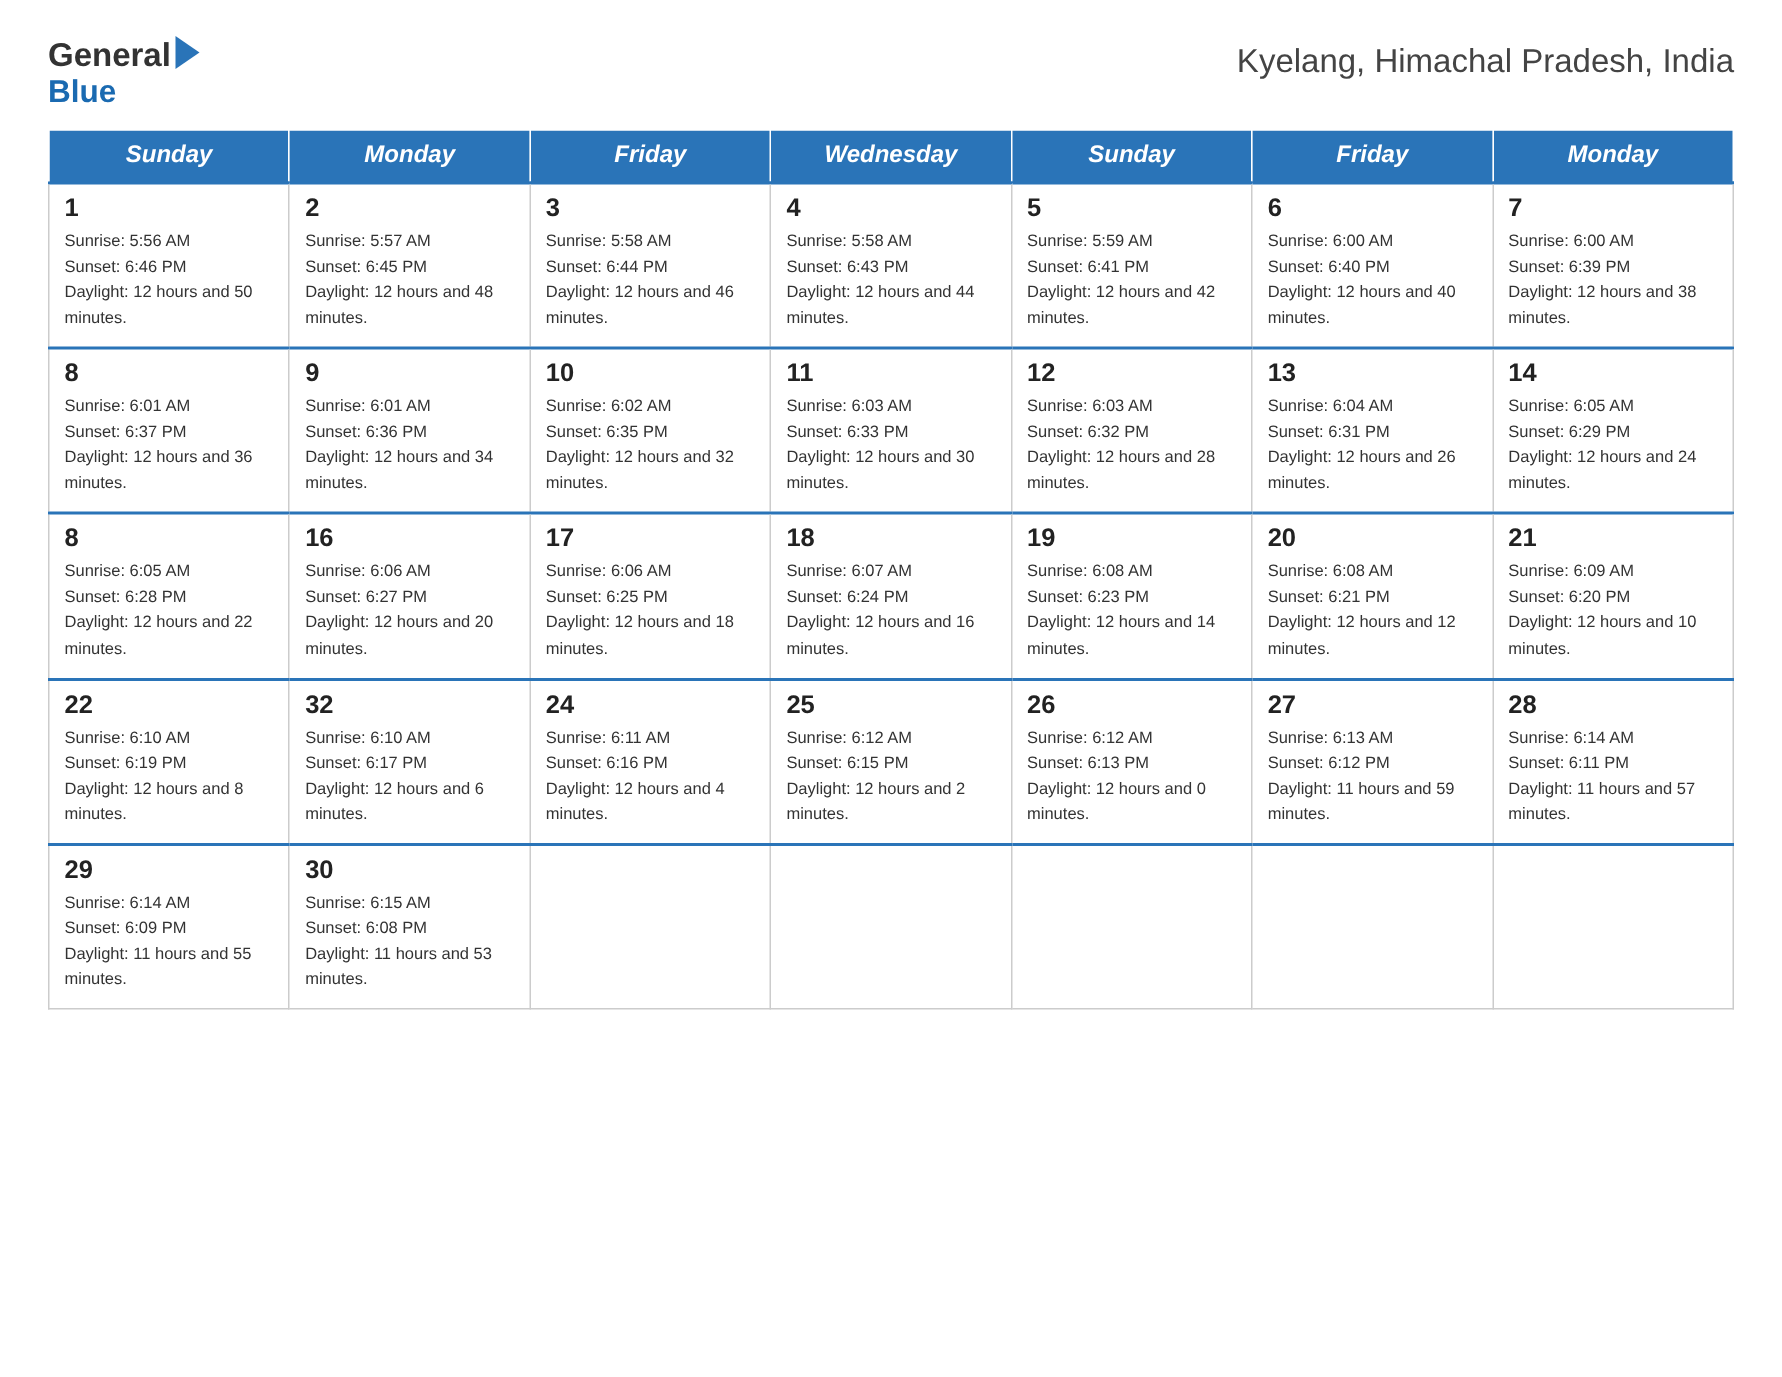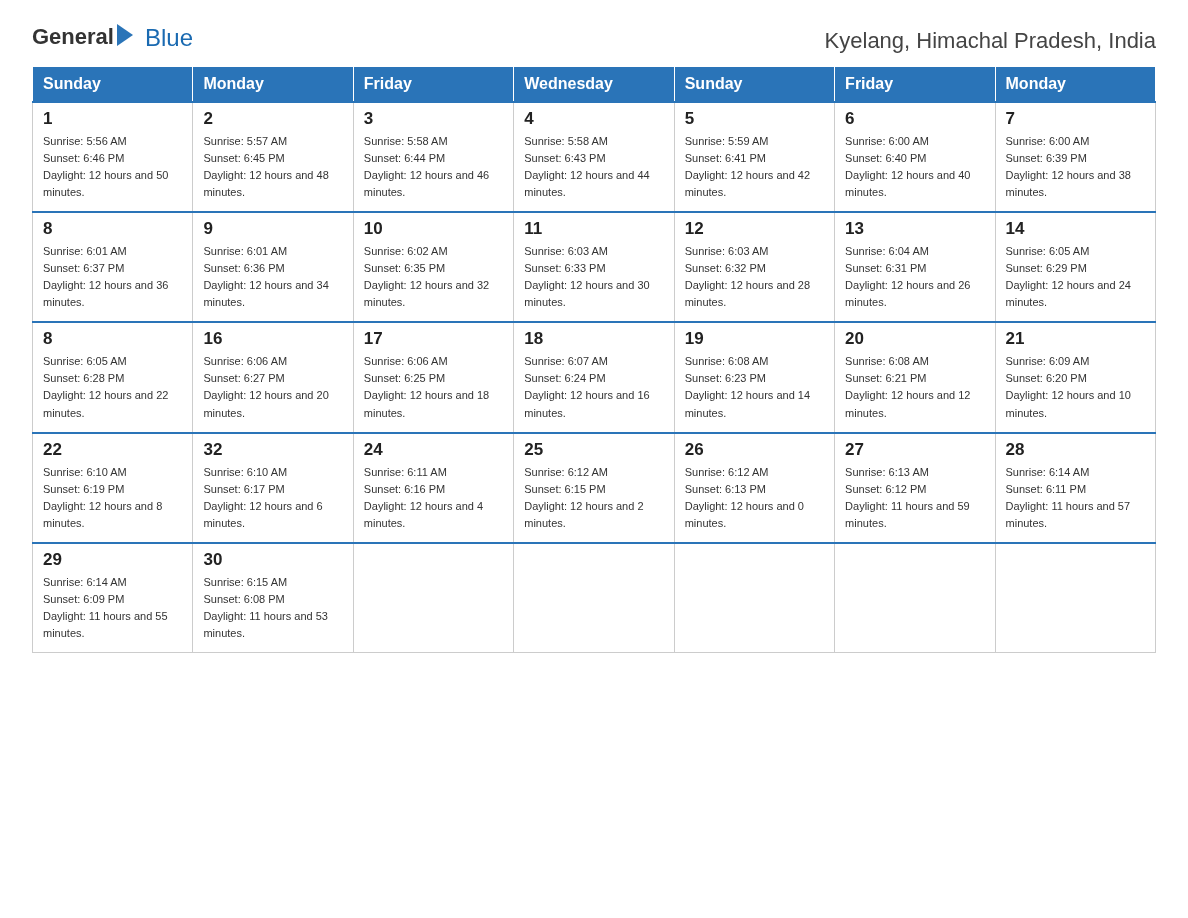--- a/index.html
+++ b/index.html
@@ -15,29 +15,28 @@
       justify-content: space-between;
       align-items: flex-start;
       margin-bottom: 8px;
     }
     .logo-text-general {
       font-size: 22px;
       font-weight: bold;
       color: #333;
     }
     .logo-text-blue {
-      font-size: 24px;
-      font-weight: normal;
+      font-size: 21px;
+      font-weight: bold;
       color: #1a6ab1;
     }
     .logo-block {
       display: flex;
-      flex-direction: row;
+      flex-direction: column;
       align-items: flex-start;
-      gap: 12px;
     }
     .logo-line1 {
       display: flex;
       align-items: center;
     }
     .title-block {
       text-align: right;
     }
     .month-title {
       font-size: 52px;
@@ -54,22 +53,23 @@
       width: 100%;
       border-collapse: collapse;
       margin-top: 12px;
     }
     .calendar th {
       background: #2a74b8;
       color: #fff;
       font-size: 16px;
       font-weight: bold;
       padding: 8px 10px;
-      text-align: left;
+      text-align: center;
       border: 1px solid #fff;
+      font-style: italic;
     }
     .calendar td {
       vertical-align: top;
       padding: 6px 10px 10px 10px;
       font-size: 13px;
       color: #222;
       border: 1px solid #ccc;
       border-top: 2px solid #2a74b8;
       width: 14.28%;
       height: 110px;

